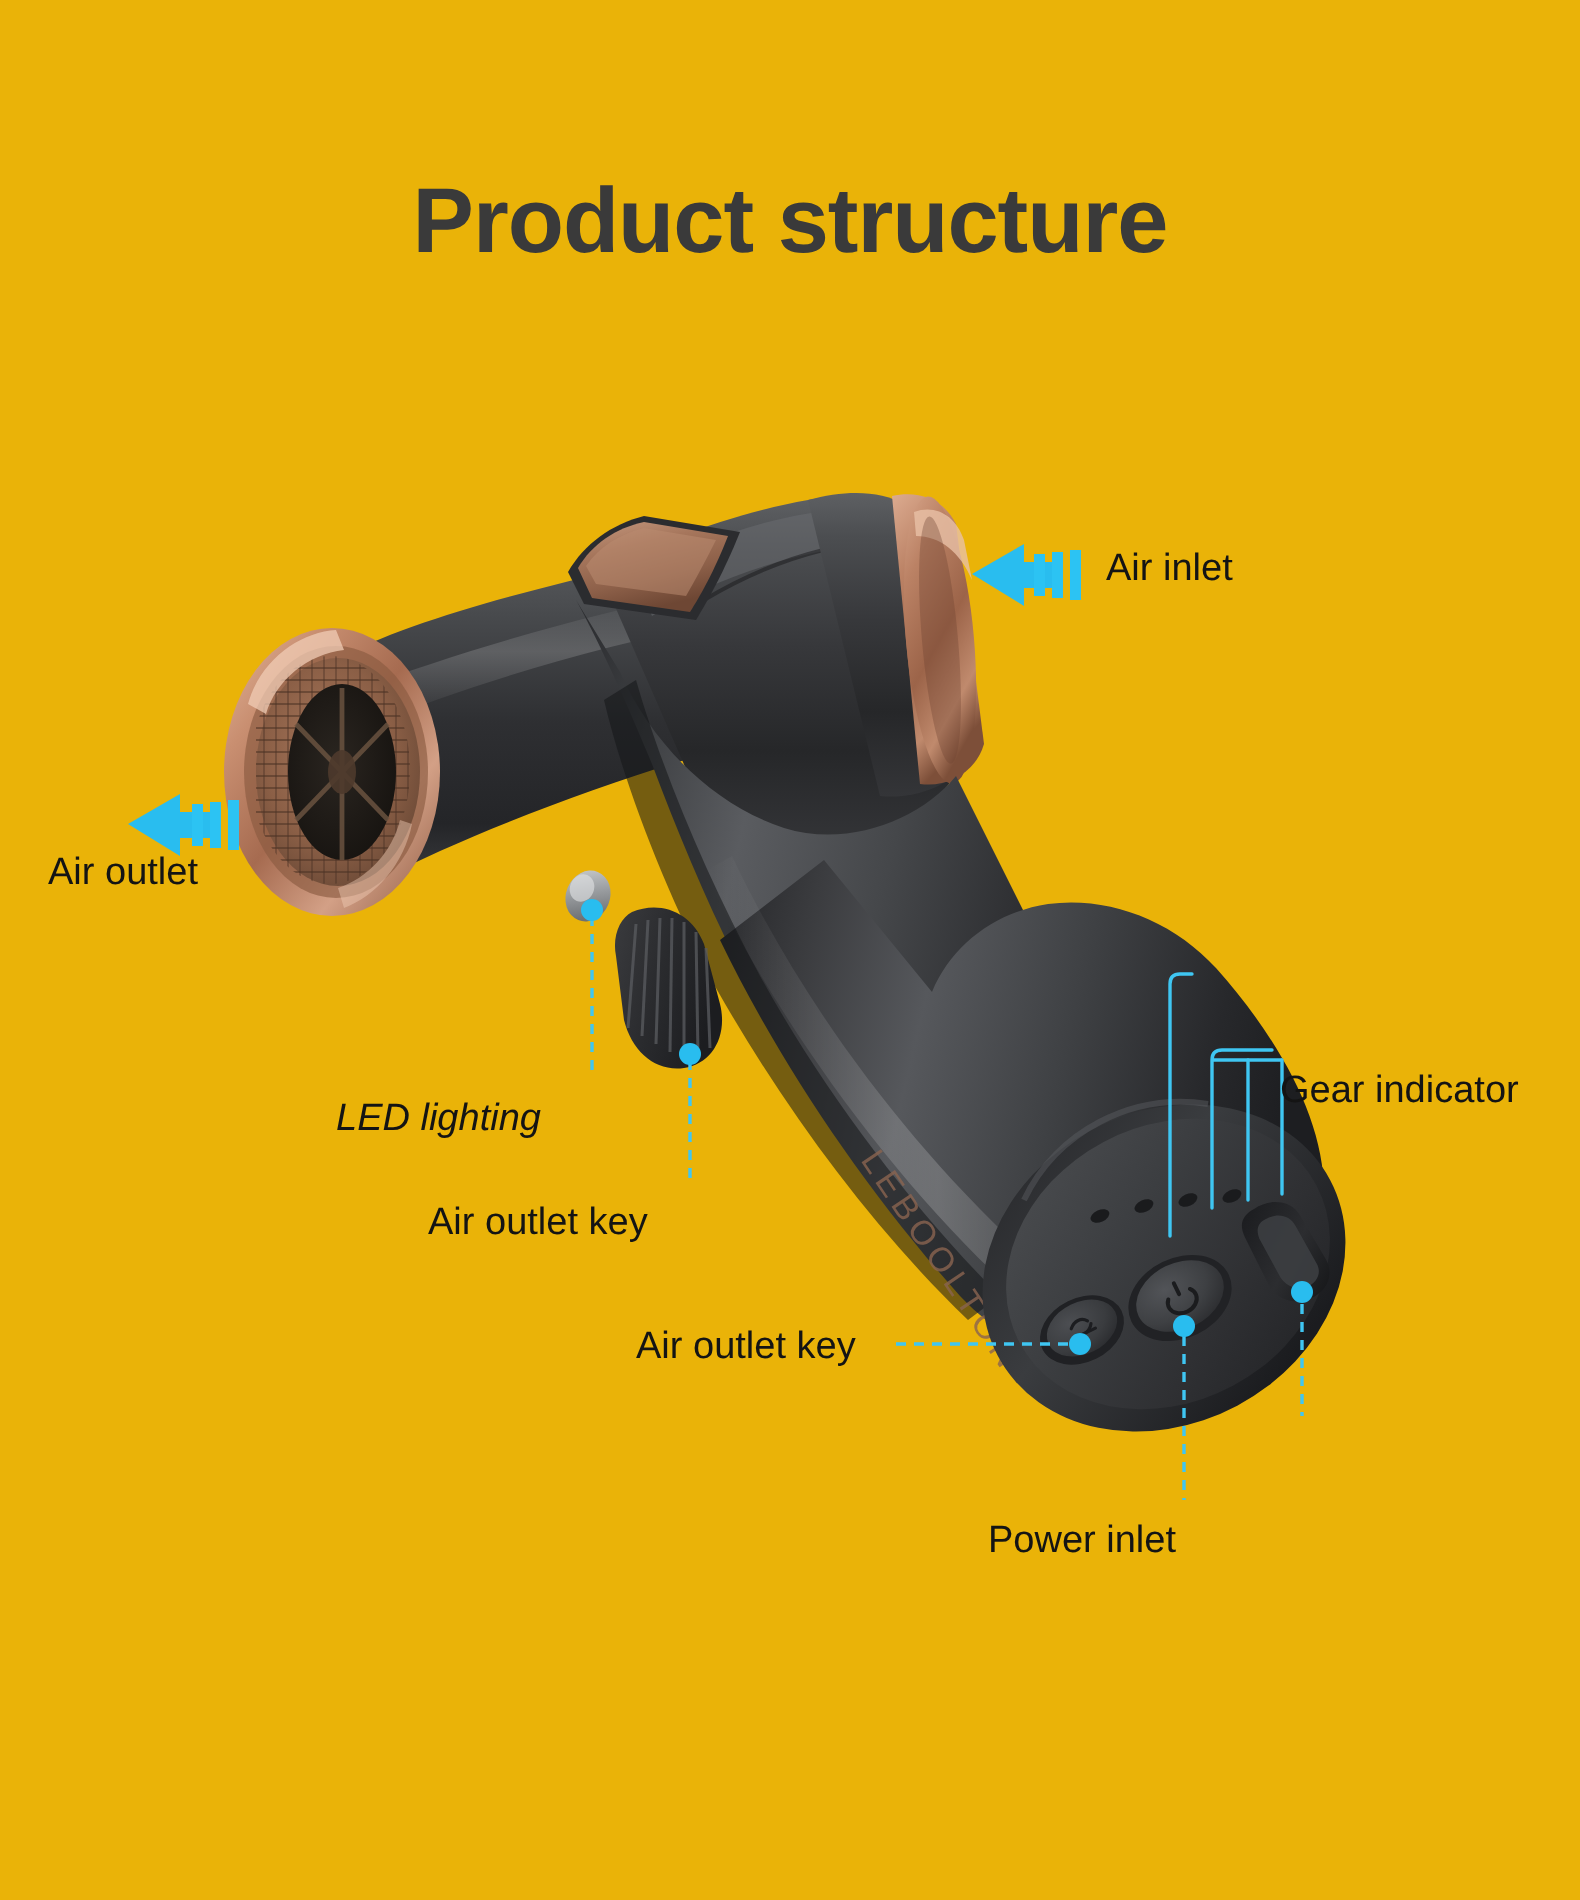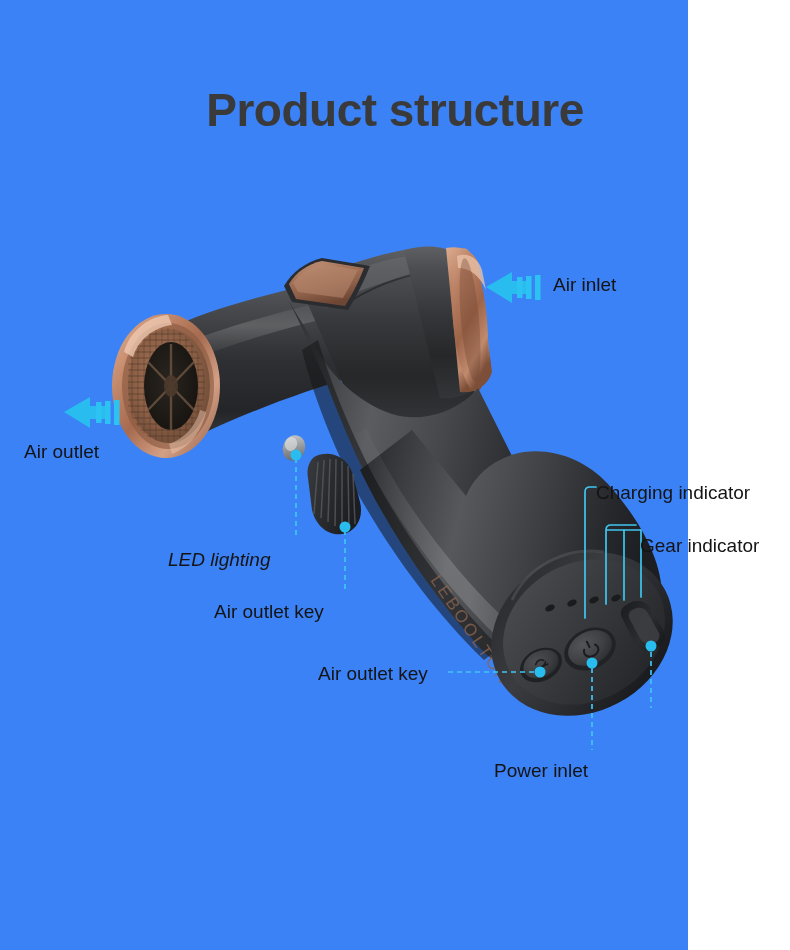--- a/index.html
+++ b/index.html
@@ -12,23 +12,23 @@
     height: 950px;
     position: relative;
     overflow: hidden;
     font-family: "Liberation Sans", sans-serif;
     -webkit-font-smoothing: antialiased;
   }
 
   #page {
     position: absolute;
     left: 0; top: 0;
-    width: 688px;
+    width: 790px;
     height: 950px;
-    background: #3b82f6;
+    background: #eab308;
   }
 
   
   #page-title {
     position: absolute;
     left: 0;
     top: 83px;
     width: 790px;
     text-align: center;
     font-size: 46px;
@@ -52,21 +52,21 @@
     position: absolute;
     font-size: 19px;
     color: #141414;
     white-space: nowrap;
     line-height: 25px;
     font-weight: normal;
   }
   .callout-label.two-line { white-space: normal; }
 
   #label-air-inlet       { left: 553px; top: 272px; }
-  #label-air-outlet      { left: 24px;  top: 439px; }
+  #label-air-outlet      { left: 24px;  top: 424px; }
   #label-charging-ind    { left: 596px; top: 480px; }
   #label-gear-ind        { left: 640px; top: 517px; margin-top: 16px; }
   #label-led-lighting    { left: 168px; top: 547px; font-style: italic; }
   #label-air-outlet-key-top { left: 214px; top: 599px; }
   #label-air-outlet-key-bottom { left: 318px; top: 661px; }
   #label-type-c          { left: 633px; top: 715px; width: 150px; }
   #label-power-switch    { left: 494px; top: 758px; }
 </style>
 </head>
 <body>
@@ -476,21 +476,20 @@
         <circle cx="651" cy="646" r="5.5" fill="#29bdef"></circle>
       </g>
 
     </svg>
   </div>
 
   <div class="callout-label" id="label-air-inlet">Air inlet</div>
 
   <div class="callout-label" id="label-air-outlet">Air outlet</div>
 
-  <div class="callout-label" id="label-charging-ind">Charging indicator</div>
 
   <div class="callout-label" id="label-gear-ind">Gear indicator</div>
 
   <div class="callout-label" id="label-led-lighting">LED lighting</div>
 
   <div class="callout-label" id="label-air-outlet-key-top">Air outlet key</div>
 
   <div class="callout-label" id="label-air-outlet-key-bottom">Air outlet key</div>
 
   <div class="callout-label two-line" id="label-type-c">

